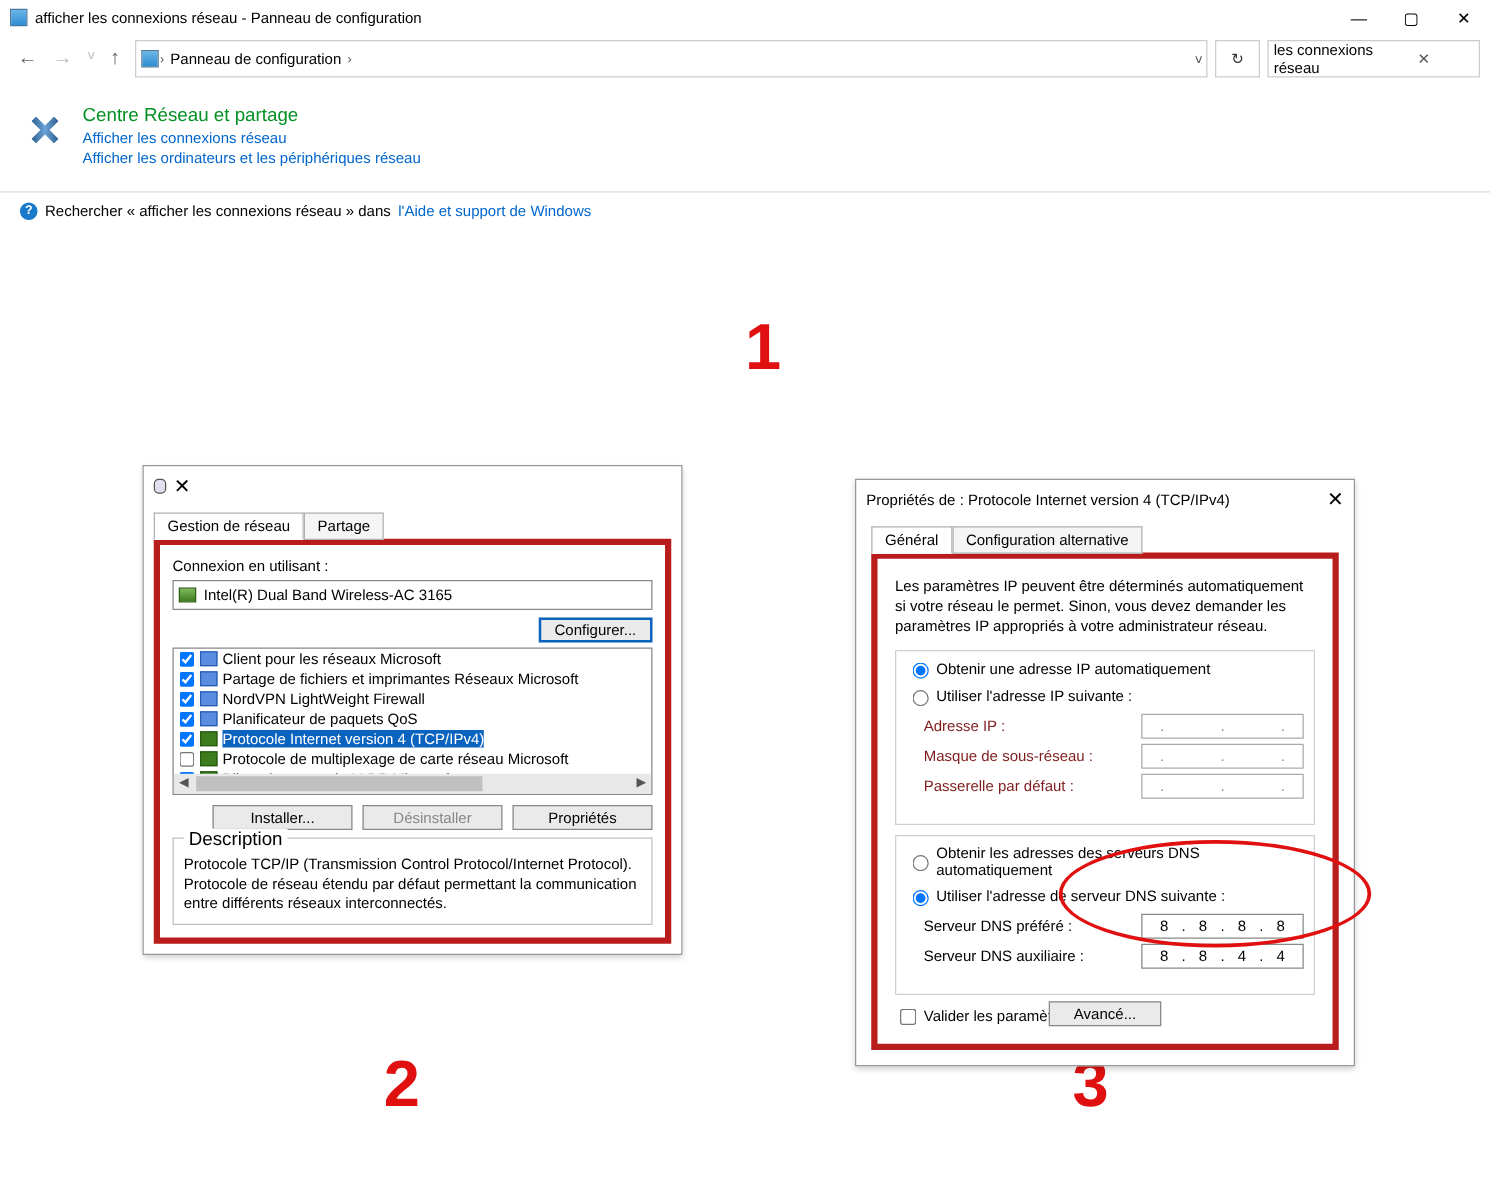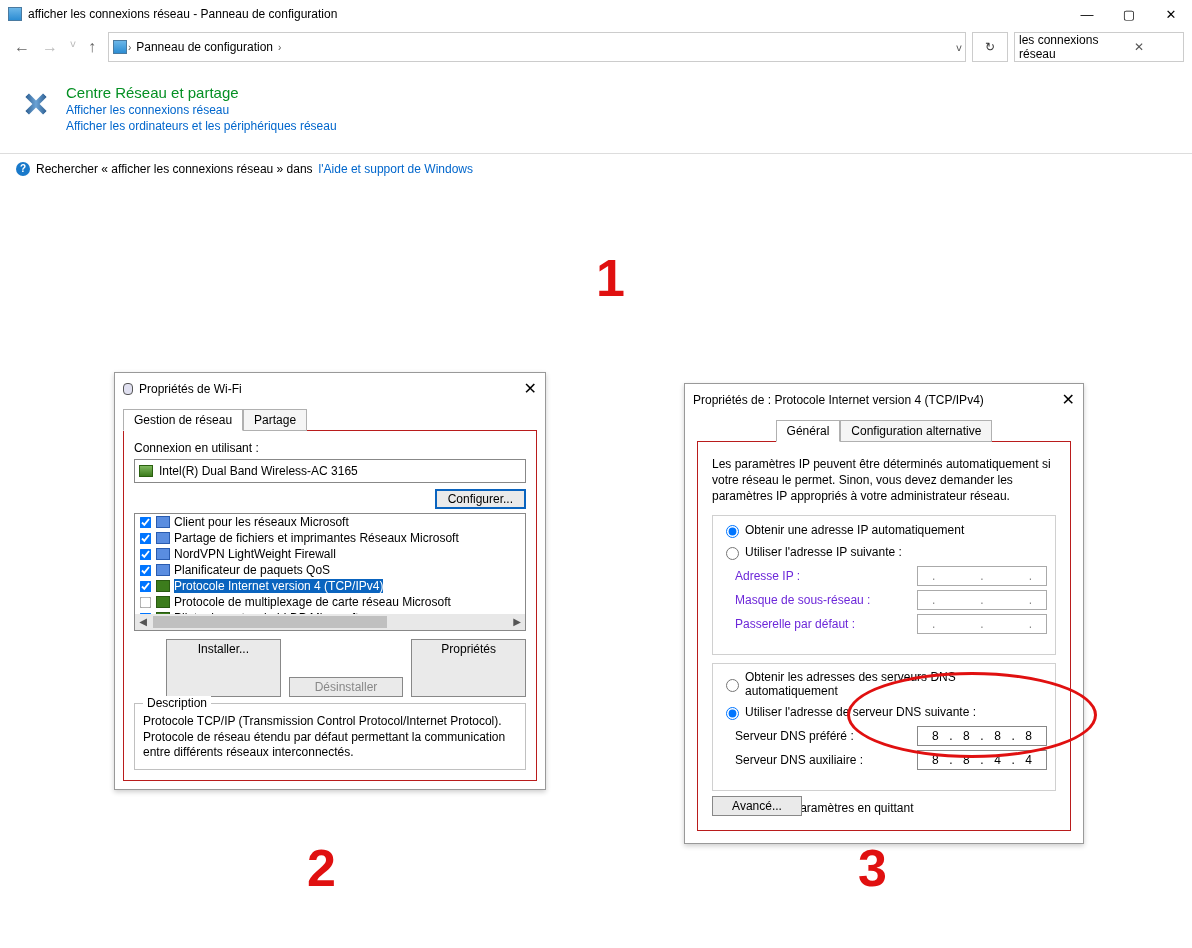--- a/index.html
+++ b/index.html
@@ -124,83 +124,83 @@
     display: flex; align-items: center;
     padding: 6px 8px;
   }
   .dlgtitle .ttext { flex: 1; }
   .dlgtitle .closebtn { font-size: 16px; }
   .micicon { width: 10px; height: 12px; border: 1px solid #555; border-radius: 4px; margin-right: 6px; position: relative; background:#e0e0f0;}
   .tabstrip { display: flex; padding: 4px 8px 0 8px; }
   .tab { border: 1px solid #b0b0b0; padding: 3px 10px; background: #fff; position: relative; top: 1px; }
   .tab.active { border-bottom-color: #fff; }
   .tab.inactive { background: #f5f5f5; }
-  .tabbody { border: 1px solid #b91c1c; margin: 0 8px 8px 8px; padding: 10px; }
-  .dlg3 .tabstrip { padding: 4px 12px 0 12px; justify-content: center; }
+  .tabbody { border: 5px solid #b91c1c; margin: 0 8px 8px 8px; padding: 10px; }
+  .dlg3 .tabstrip { padding: 4px 12px 0 12px; }
   .dlg3 .tabbody { margin: 0 12px 12px 12px; padding: 14px; }
 
   .adapterbox {
     border: 1px solid #888; background: #fff; height: 24px;
     display: flex; align-items: center; padding: 0 4px; margin-top: 4px;
   }
   .nicicon {
     width: 14px; height: 12px; background: linear-gradient(#7fb85f,#3c7c1c); border: 1px solid #2a6010; margin-right: 6px;
   }
   .btn {
     border: 1px solid #888; background: #eaeaea;
     padding: 2px 12px; min-width: 90px; text-align: center;
     display: inline-block;
   }
   .btnrow { display: flex; justify-content: flex-end; margin-top: 6px; }
   .btn.emph { border: 2px solid #0a64bf; padding: 1px 11px; }
-  .btn.disabled { color: #888; margin-top: 38px; }
+  .btn.disabled { color: #888; }
   .listouter { border: 1px solid #888; background: #fff; margin-top: 4px; height: 118px; overflow: hidden; position: relative;}
   .listinner { }
   .li { display: flex; align-items: center; height: 16px; padding: 0 2px; }
   .li input { margin: 0 4px 0 2px; transform: scale(0.9); }
   .li .sicon { width: 14px; height: 12px; margin-right: 4px; position: relative; }
   .sicon.mod { background: #5a8de0; border: 1px solid #2a5cb0; }
   .sicon.card { background:#3c7c1c; border:1px solid #295a12; }
   .li.selected span.lbl { background: #0a64bf; color: #fff; }
   .hscroll {
     position: absolute; bottom: 0; left: 0; right: 0; height: 16px;
     background: #e8e8e8; display: flex;
   }
   .hscroll .larr, .hscroll .rarr { width: 16px; text-align: center; color: #555; font-size: 10px; line-height: 16px; }
   .hscroll .thumb { width: 60%; background: #c0c0c0; margin: 2px; }
   .hscroll .track { flex: 1; }
   .btnrow3 { display: flex; gap: 8px; margin-top: 8px; padding-left: 32px; }
   .btnrow3 .btn { flex: 1; min-width: 0; }
   .fieldset {
     border: 1px solid #c0c0c0; padding: 4px 8px 8px 8px; margin-top: 6px;
   }
-  .fieldset .legend { font-size: 12px; position: relative; top: -12px; background: #fff; padding: 0 4px; display: inline-block; }
+  .fieldset .legend { font-size: 15px; position: relative; top: -12px; background: #fff; padding: 0 4px; display: inline-block; }
   .desctext { margin-top: -8px; line-height: 1.3; }
 
   
   .paratext { line-height: 1.35; margin-bottom: 10px; }
   .radiorow { display: flex; align-items: center; margin: 3px 0; }
   .radiorow input { margin-right: 6px; }
   .ipgroup { border: 1px solid #d0d0d0; margin: 2px 0 8px 0; padding-bottom: 16px; }
   .ipgroup .radiorow { margin: 6px 8px; }
   .iprow { display: flex; align-items: center; margin: 4px 8px 4px 22px; }
-  .iprow .lab { flex: 1; color: #6d28d9; }
+  .iprow .lab { flex: 1; color: #7f1d1d; }
   .iprow .lab.active { color: #000; }
   .ipbox {
     border: 1px solid #aaa; width: 130px; height: 20px;
     display: flex; align-items: center; justify-content: space-between;
     padding: 0 14px; letter-spacing: 0px; color: #888; font-size: 11px;
   }
   .ipbox.act { color: #000; border-color: #888; }
   .ipseg { font-size: 12px; }
   .ipdot { font-size: 12px; }
   .dnsfields .iprow .lab { color: #000; }
   .chkrow { display: flex; align-items: center; margin-top: 6px; }
   .chkrow input { margin-right: 6px; }
-  .advrow { display: flex; justify-content: flex-start; margin-top: -22px; }
+  .advrow { display: flex; justify-content: center; margin-top: -22px; }
   .redcircle {
     position: absolute;
     border: 3px solid #e01010;
     border-radius: 50%;
     width: 250px; height: 86px;
     pointer-events: none;
   }
 </style>
 </head>
 <body>
@@ -258,21 +258,20 @@
   </div>
 </div>
 
 <div class="bignum num1">1</div>
 <div class="bignum num2">2</div>
 <div class="bignum num3">3</div>
 
 <div class="dialog dlg2">
   <div class="dlgtitle">
     <div class="micicon"></div>
-    <div class="ttext">Propriétés de Wi-Fi</div>
     <div class="closebtn">✕</div>
   </div>
   <div class="tabstrip">
     <div class="tab active">Gestion de réseau</div>
     <div class="tab inactive">Partage</div>
   </div>
   <div class="tabbody">
     <div>Connexion en utilisant :</div>
     <div class="adapterbox">
       <div class="nicicon"></div>

